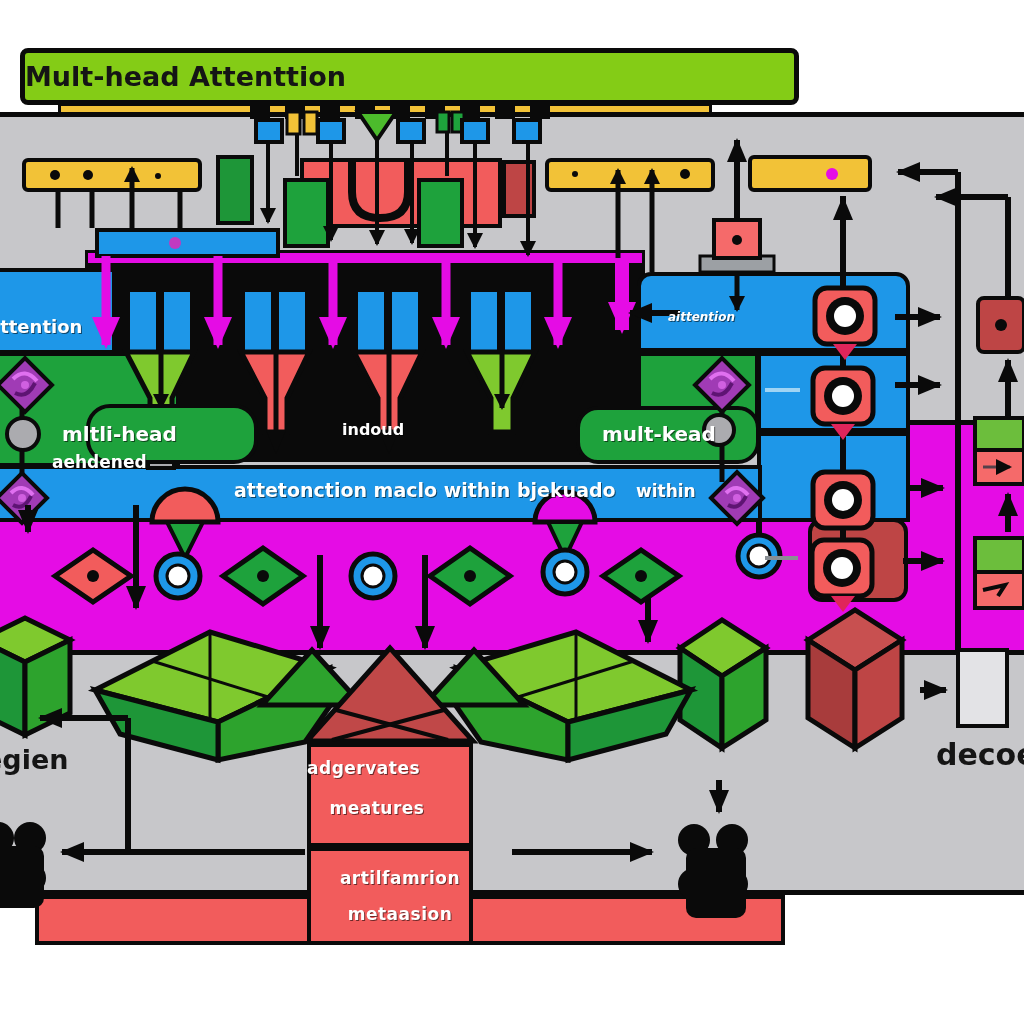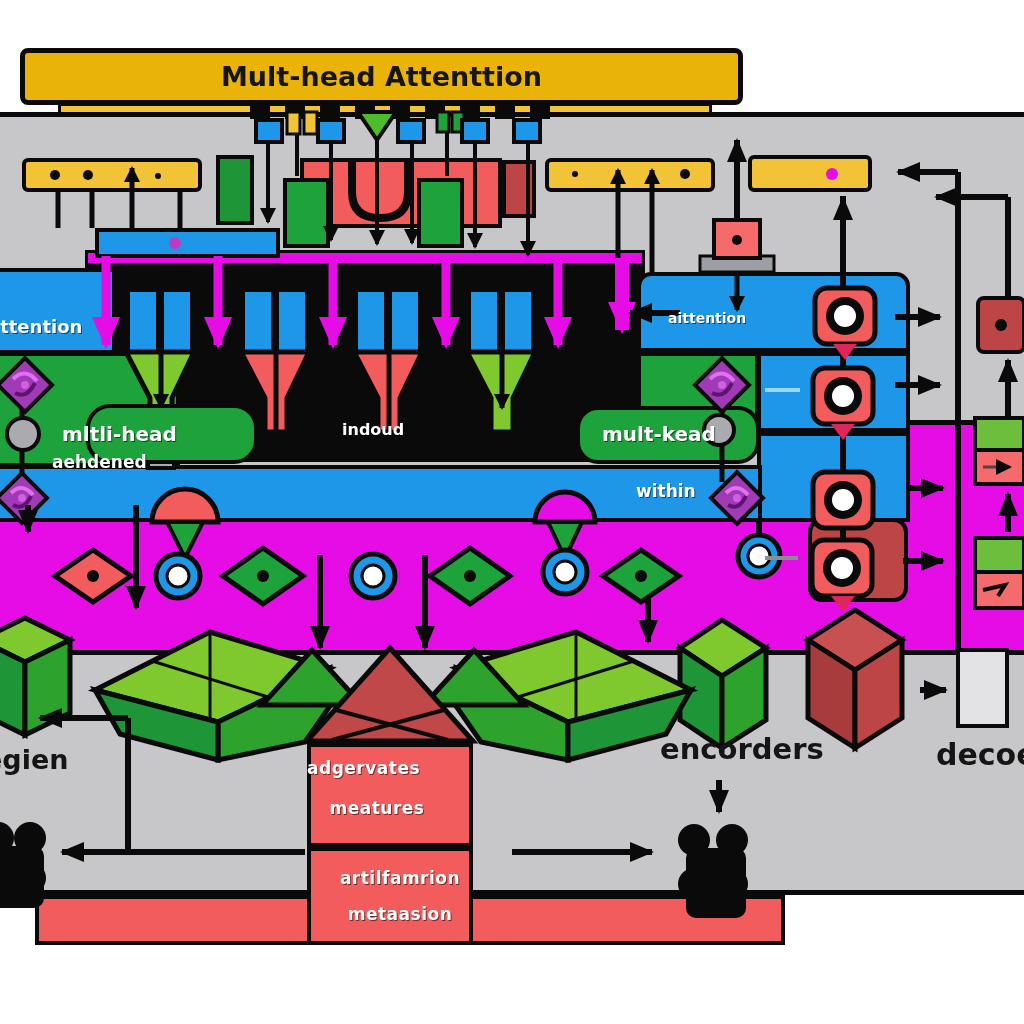--- a/index.html
+++ b/index.html
@@ -17,22 +17,22 @@
 
 <div id="canvas">
 
   <div class="abs z10" style="left:0;top:112px;width:1024px;height:783px;background:#C7C7CA;
               border-top:5px solid #0a0a0a;border-bottom:5px solid #0a0a0a;"></div>
 
   <div class="box z11" style="left:35px;top:895px;width:750px;height:50px;background:#F25C5C;"></div>
 
   <div class="abs" style="left:58px;top:103px;width:654px;height:17px;background:#F2C237;
               border:3px solid #0a0a0a;z-index:9;"></div>
-  <div class="box z10" style="left:20px;top:48px;width:723px;height:57px;background:#eab308;border-width:5px;
-              border-radius:8px;display:flex;align-items:center;justify-content:center;">
+  <div class="box z10" style="left:20px;top:48px;width:779px;height:57px;background:#84cc16;border-width:5px;
+              border-radius:8px;display:flex;align-items:center;justify-content:flex-start;">
     <span class="lbl" style="position:static;font-size:27px;font-weight:bold;color:#151515;">Mult-head Attenttion</span>
   </div>
 
   <div class="box z12" style="left:22px;top:158px;width:180px;height:34px;background:#F2C237;border-radius:6px;"></div>
   <div class="box z12" style="left:545px;top:158px;width:170px;height:34px;background:#F2C237;border-radius:6px;"></div>
   <div class="box z12" style="left:748px;top:155px;width:124px;height:37px;background:#F2C237;border-radius:6px;"></div>
 
   <div class="box z12" style="left:216px;top:155px;width:38px;height:70px;background:#1E9638;"></div>
   <div class="box z10" style="left:300px;top:158px;width:202px;height:70px;background:#F25C5C;"></div>
   <div class="box z12" style="left:283px;top:178px;width:47px;height:70px;background:#1EA23C;"></div>
@@ -371,32 +371,32 @@
       <line x1="920" y1="690" x2="946" y2="690" marker-end="url(#mb)"></line>
     </g>
   </svg>
 
   <div class="lbl wlbl" style="left:-12px;top:316px;font-size:18px;">attention</div>
 
   <div class="lbl wlbl" style="left:62px;top:422px;font-size:20px;">mltli-head</div>
 
   <div class="lbl wlbl" style="left:342px;top:420px;font-size:16px;">indoud</div>
 
-  <div class="lbl wlbl" style="left:668px;top:310px;font-size:14px;">aittention</div>
+  <div class="lbl wlbl" style="left:668px;top:310px;font-size:12px;font-style:italic;">aittention</div>
 
   <div class="lbl wlbl" style="left:602px;top:422px;font-size:20px;">mult-kead</div>
 
   <div class="lbl wlbl" style="left:52px;top:452px;font-size:17px;">aehdened</div>
 
+  <div class="lbl wlbl" style="left:234px;top:479px;font-size:19px;">attetonction maclo within bjekuado</div>
 
   <div class="lbl wlbl" style="left:636px;top:481px;font-size:17px;">within</div>
 
   <div class="lbl" style="left:-16px;top:744px;font-size:27px;font-weight:600;color:#151515;">egien</div>
 
-  <div class="lbl" style="left:660px;top:732px;font-size:29px;font-weight:600;color:#151515;">encorders</div>
 
   <div class="lbl" style="left:936px;top:737px;font-size:30px;font-weight:600;color:#151515;">decoer</div>
 
   <div class="lbl wlbl" style="left:307px;top:758px;width:196px;text-align:left;font-size:17px;letter-spacing:.5px;">adgervates</div>
   <div class="lbl wlbl" style="left:307px;top:798px;width:140px;text-align:center;font-size:17px;letter-spacing:.5px;">meatures</div>
   <div class="lbl wlbl" style="left:307px;top:868px;width:186px;text-align:center;font-size:17px;letter-spacing:.5px;">artilfamrion</div>
   <div class="lbl wlbl" style="left:307px;top:904px;width:186px;text-align:center;font-size:17px;letter-spacing:.5px;">metaasion</div>
 
 </div>
 

